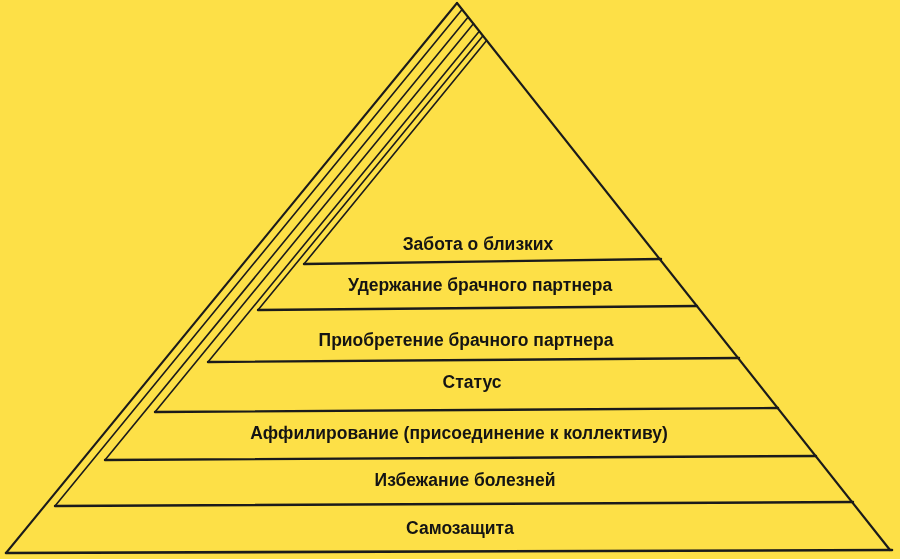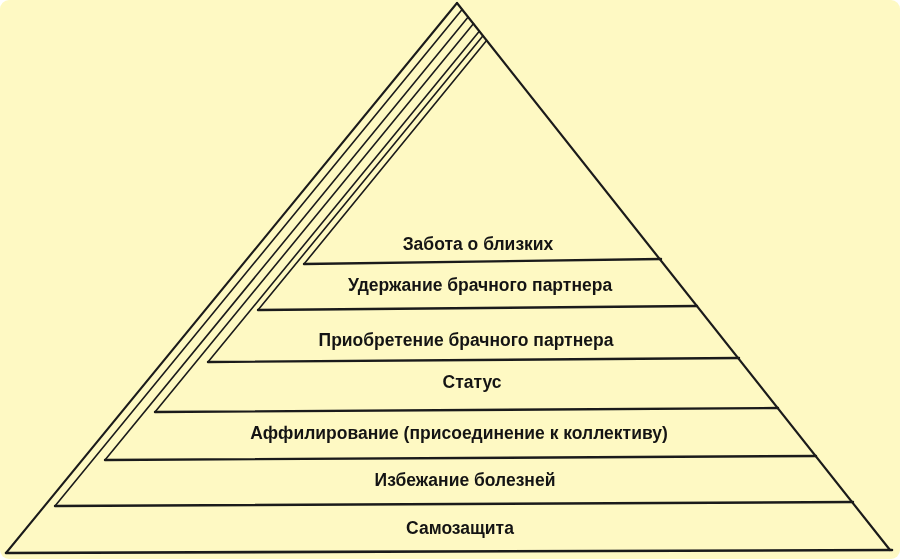--- a/index.html
+++ b/index.html
@@ -3,24 +3,23 @@
 <meta charset="utf-8">
 <style>
   html, body {
     margin: 0;
     padding: 0;
   }
   .page {
     position: relative;
     width: 900px;
     height: 559px;
-    background: #fef9c3;
+    background: #fde047;
     overflow: hidden;
     font-family: "Liberation Sans", sans-serif;
-    border-radius: 9px;
   }
   svg.pyramid {
     position: absolute;
     left: 0;
     top: 0;
     width: 900px;
     height: 559px;
   }
   .level-label {
     font-family: "Liberation Sans", sans-serif;

